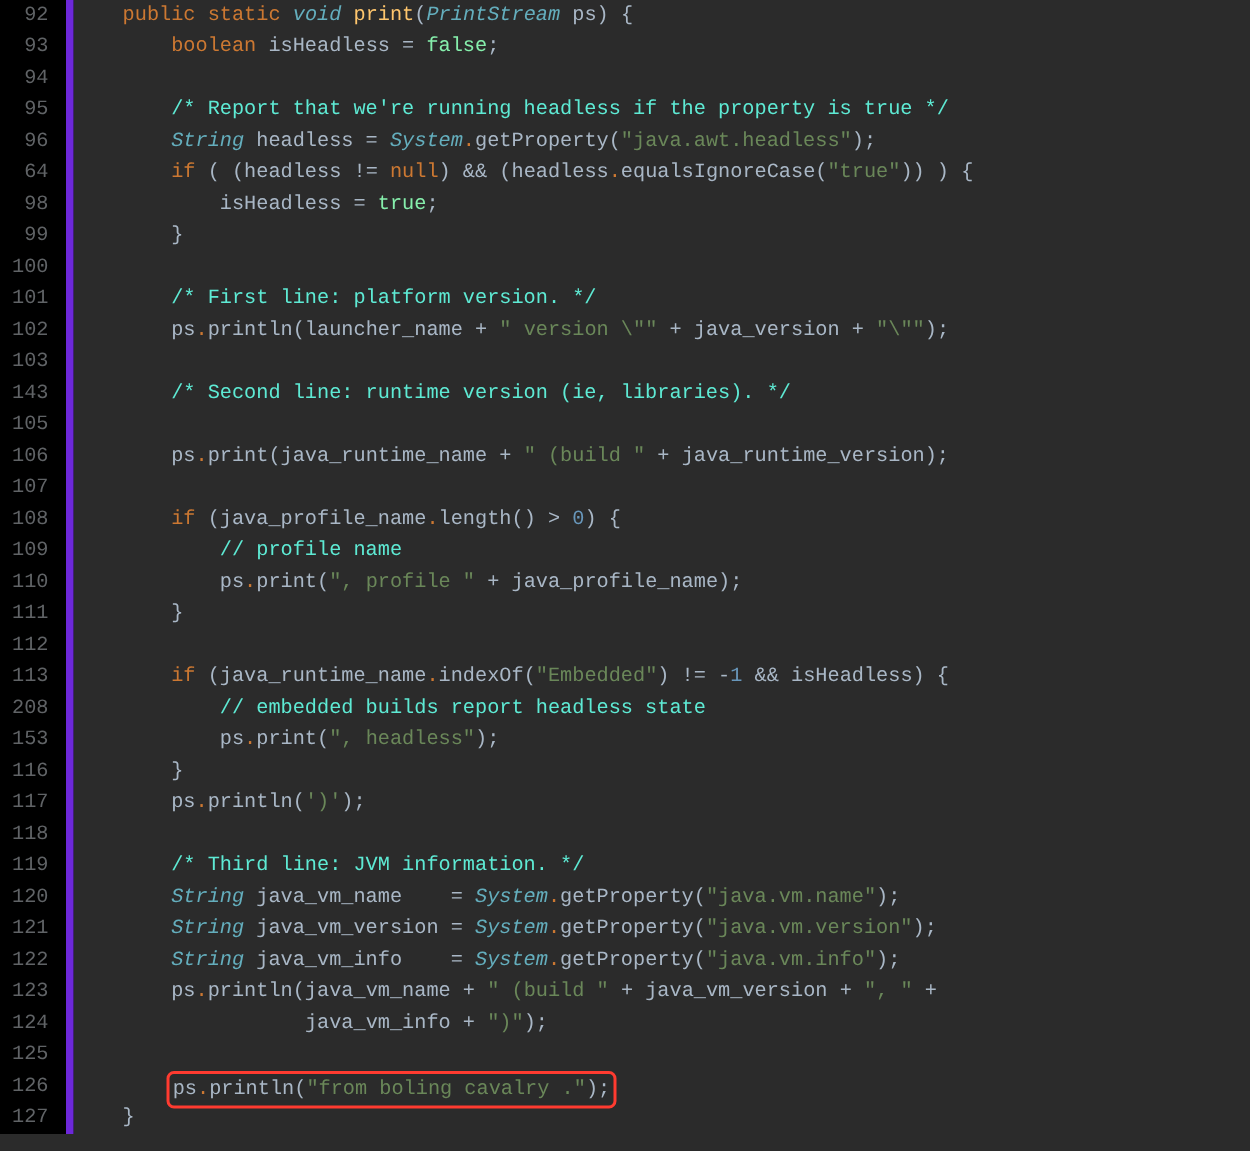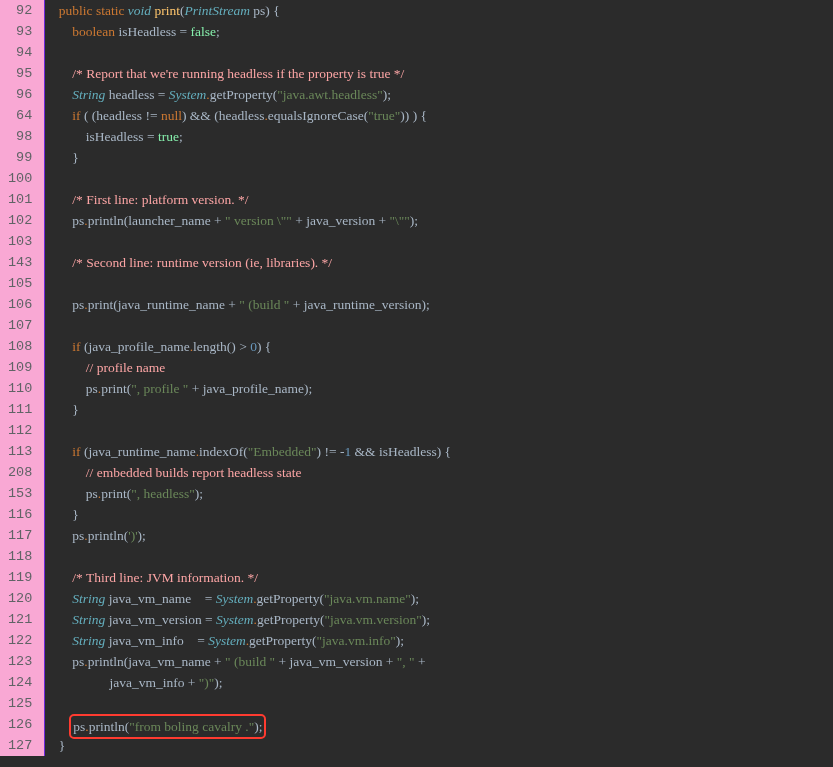--- a/index.html
+++ b/index.html
@@ -12,45 +12,44 @@
     color: #a9b7c6;
     width: 833px;
     height: 767px;
     overflow: hidden;
   }
   .editor {
     display: flex;
     width: 100%;
   }
   .gutter {
-    background: #f9a8d4;
+    background: #000000;
     color: #606366;
     text-align: right;
     padding: 0 12px 0 8px;
     user-select: none;
-    border-right: 1px solid #6d28d9;
+    border-right: 5px solid #6d28d9;
     flex-shrink: 0;
   }
   .gutter div { height: 21px; }
   .code {
     padding-left: 0;
     white-space: pre;
     flex: 1;
-    font-family: Liberation Serif, serif;
   }
   .code .line { height: 21px; display: block; }
   .kw   { color: #cc7832; }                 
   .type { color: #64aebd; font-style: italic; } 
   .id   { color: #a9b7c6; }                 
   .fn   { color: #ffc66d; }                 
   .str  { color: #6a8759; }                 
   .num  { color: #6897bb; }                 
   .op   { color: #a9b7c6; }                 
   .dot  { color: #cc7832; }                 
-  .cmt  { color: #fca5a5; }
+  .cmt  { color: #5eead4; }
   .btrue{ color: #86efac; }
   .hl-box {
     border: 2px solid #ff3b30;
     border-radius: 5px;
     display: inline-block;
     padding: 0 2px;
     margin-left: -3px;
   }
 </style>
 </head>

